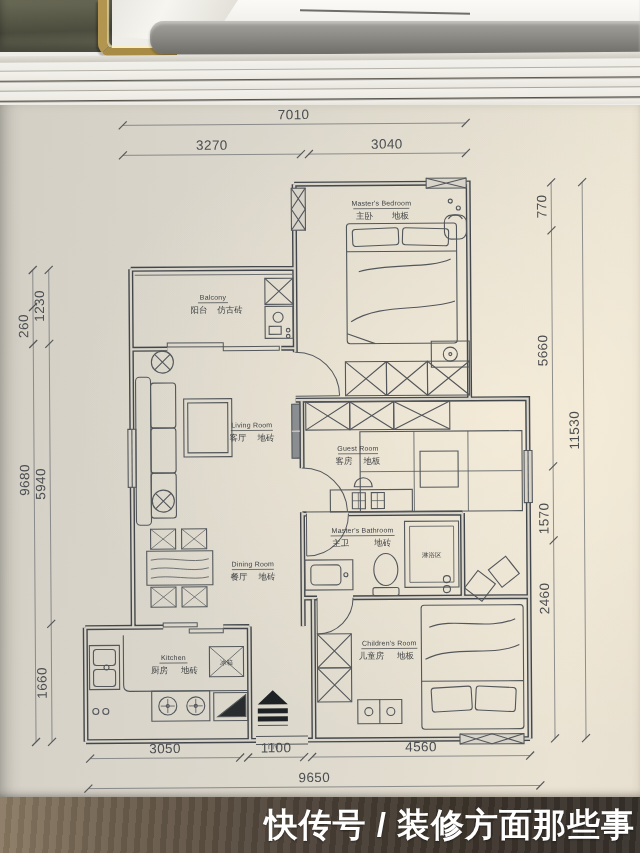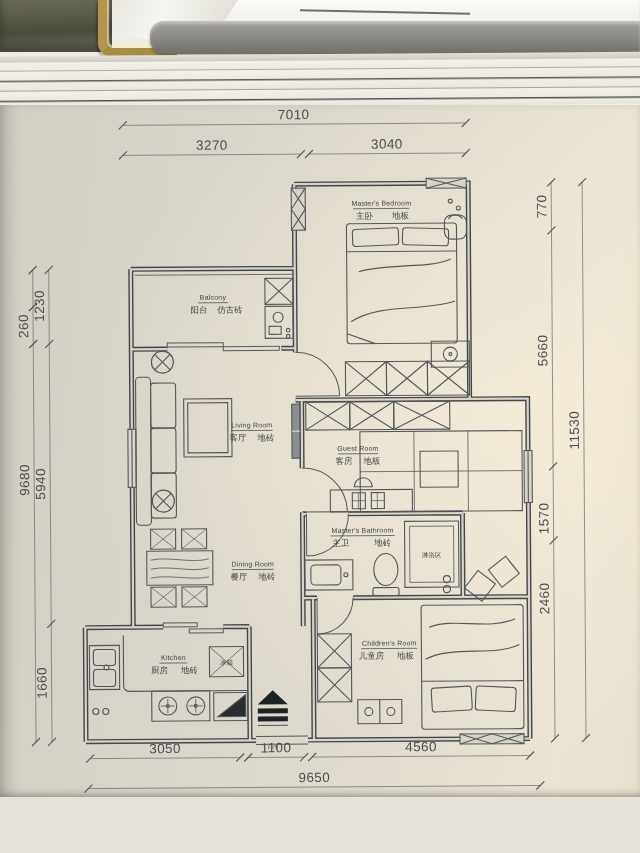--- a/index.html
+++ b/index.html
@@ -477,14 +477,17 @@
         <text class="dimtxt" transform="translate(548,208) rotate(-90)">770</text>
         <text class="dimtxt" transform="translate(548,352) rotate(-90)">5660</text>
         <text class="dimtxt" transform="translate(548,520) rotate(-90)">1570</text>
         <text class="dimtxt" transform="translate(548,600) rotate(-90)">2460</text>
         <text class="dimtxt" transform="translate(579,432) rotate(-90)">11530</text>
       </g>
 
     </g>
   </svg>
 
+  <div class="wm-bar">
+    <div class="wm-text">快传号 / 装修方面那些事</div>
+  </div>
 
 </div>
 
 </body></html>

